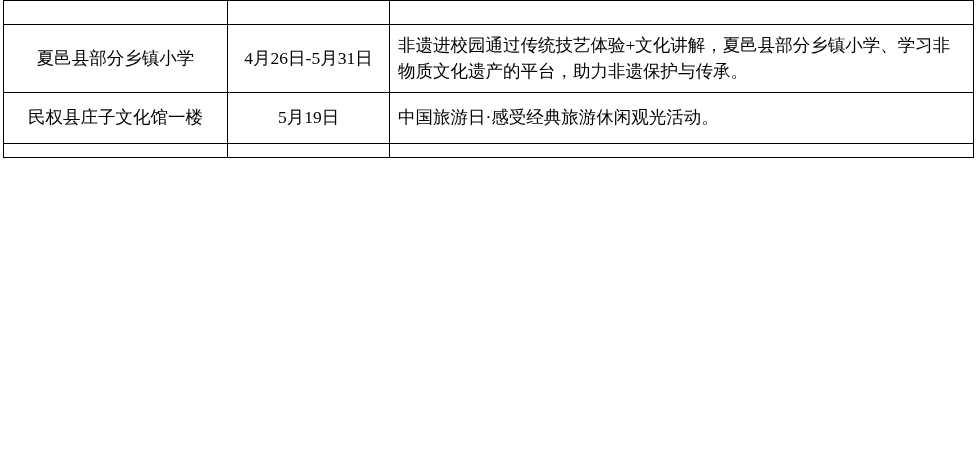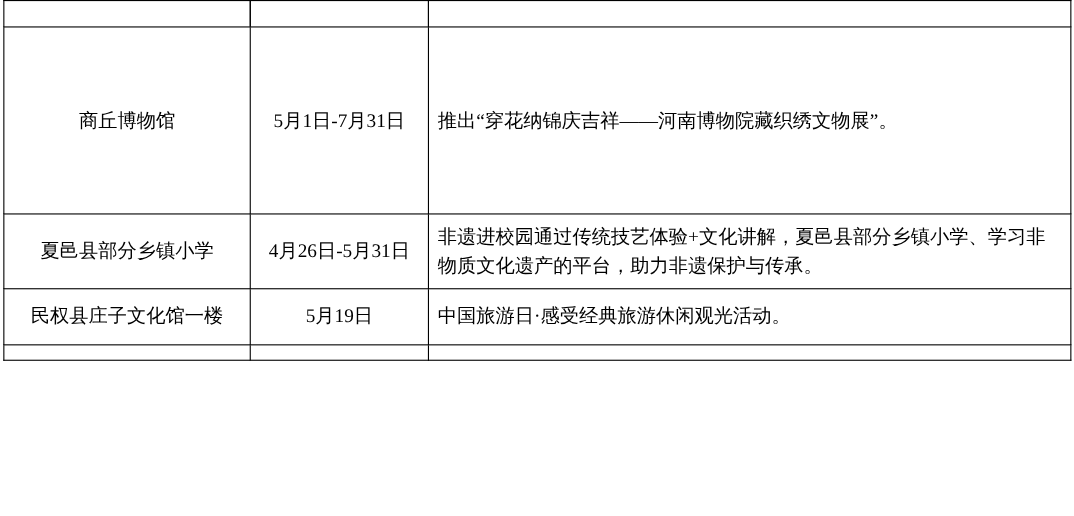--- a/index.html
+++ b/index.html
@@ -104,25 +104,20 @@
       <col class="c2">
       <col class="c3">
     </colgroup>
     <tbody>
       <tr class="row-top-spacer">
         <td style="height:24px"></td>
         <td style="height:24px"></td>
         <td style="height:24px"></td>
       </tr>
 
-      <tr class="tall-1">
-        <td class="col-place">商丘博物馆</td>
-        <td class="col-date">5月1日-7月31日</td>
-        <td class="col-desc">推出“穿花纳锦庆吉祥——河南博物院藏织绣文物展”。</td>
-      </tr>
 
 
 
       <tr class="tall-4">
         <td class="col-place">夏邑县部分乡镇小学</td>
         <td class="col-date">4月26日-5月31日</td>
         <td class="col-desc">非遗进校园通过传统技艺体验+文化讲解，夏邑县部分乡镇小学、学习非物质文化遗产的平台，助力非遗保护与传承。</td>
       </tr>
 
       <tr class="tall-5">

